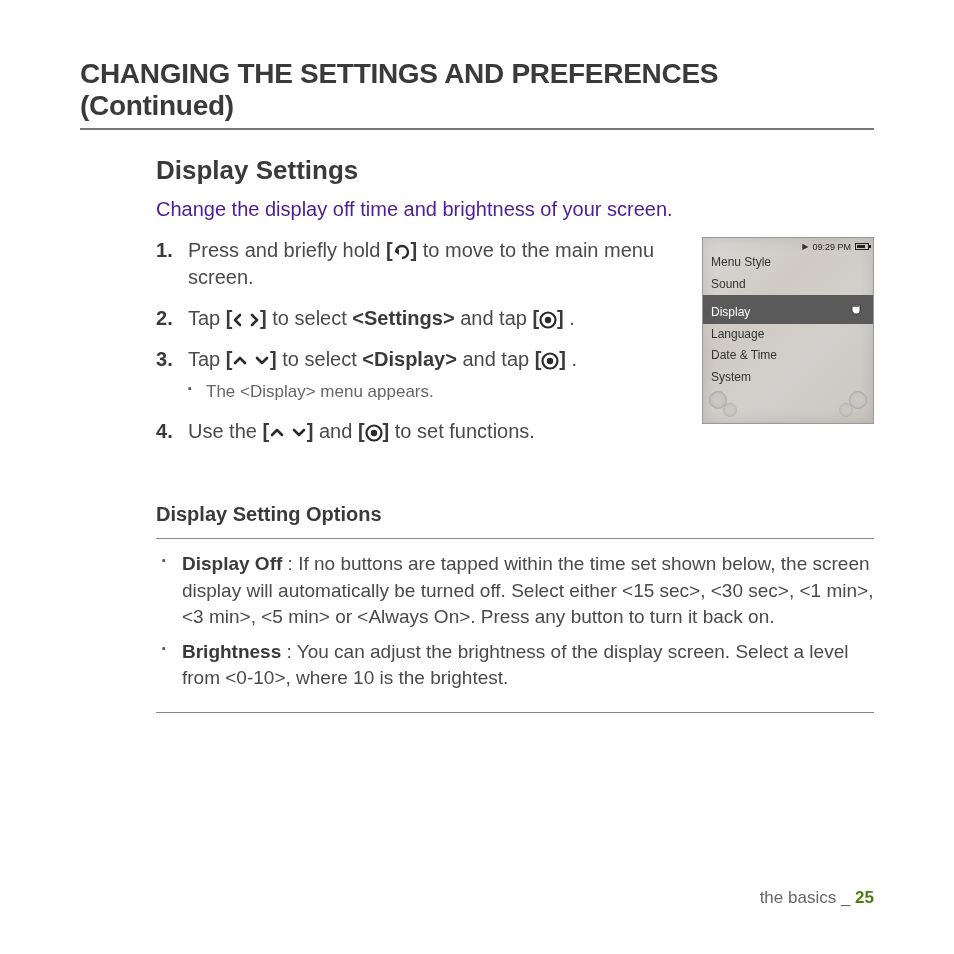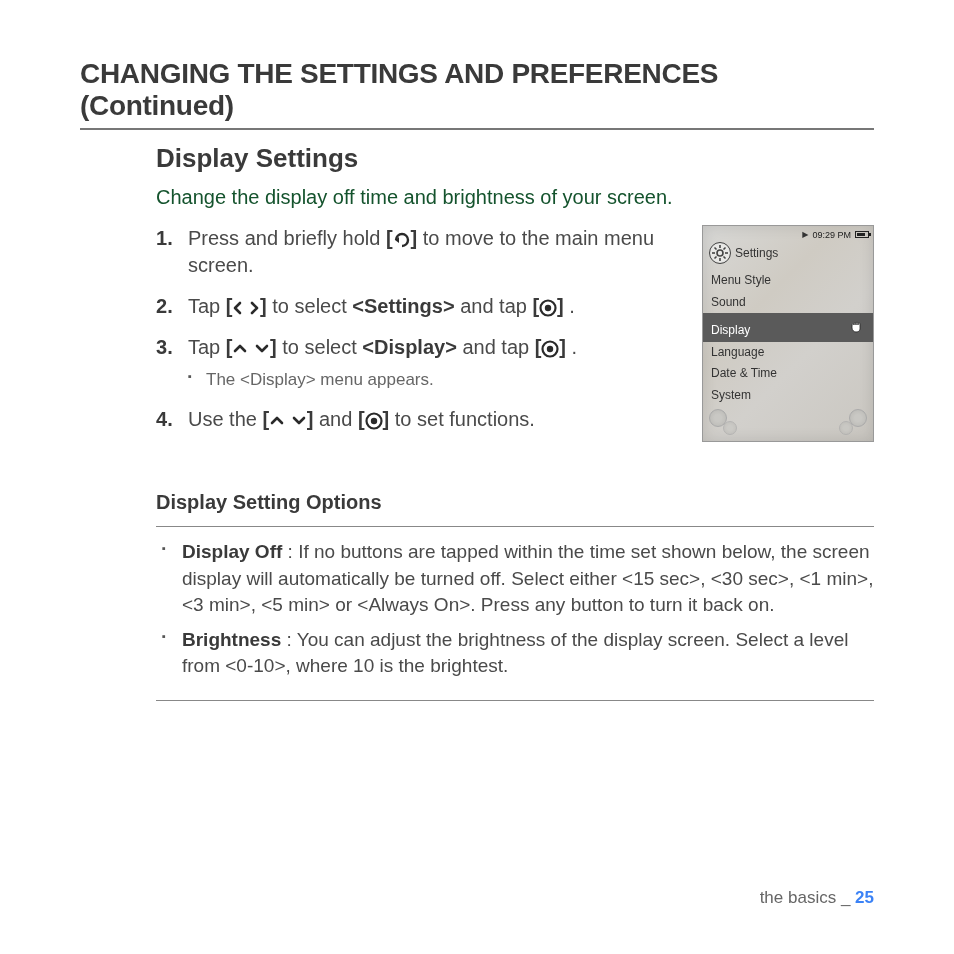--- a/index.html
+++ b/index.html
@@ -9,33 +9,33 @@
     color: #4a4a4a;
     position: relative;
     padding: 58px 80px 0 80px;
   }
   .chapter-title {
     font-size: 28px;
     font-weight: bold;
     color: #3a3a3a;
     border-bottom: 2px solid #777;
     padding-bottom: 6px;
-    margin-bottom: 13px;
+    margin-bottom: 25px;
     letter-spacing: -0.3px;
   }
   .section-title {
     font-size: 26px;
     font-weight: bold;
     color: #3a3a3a;
     margin-left: 76px;
     margin-bottom: 12px;
   }
   .intro {
     font-size: 20px;
-    color: #14532d;
+    color: #4c1d95;
     margin-left: 76px;
     margin-bottom: 16px;
   }
   .content-row {
     display: flex;
     align-items: flex-start;
     margin-left: 76px;
     gap: 4px;
   }
   .steps { flex: 1; }
@@ -162,21 +162,21 @@
     content:"▪";
     position:absolute;left:6px;top:2px;font-size:11px;color:#555;
   }
   .footer {
     position: absolute;
     bottom: 46px;
     right: 80px;
     font-size: 17px;
     color: #666;
   }
-  .footer .pnum { font-weight: bold; color:#3b82f6; }
+  .footer .pnum { font-weight: bold; color:#4d7c0f; }
   .play-tri { font-size:8px; color:#333; }
 </style>
 </head>
 <body>
 
 <svg width="0" height="0" style="position:absolute">
   <defs>
     <g id="ic-back">
       <path d="M3 9 A6 6 0 1 1 9 15" fill="none" stroke="#2a2a2a" stroke-width="2.4"></path>
       <path d="M6 6 L2 9 L6 12 Z" fill="#2a2a2a"></path>
@@ -295,28 +295,20 @@
     </ol>
   </div>
 
   <div class="device">
     <div class="device-status">
       <span class="play-tri">▶</span>
       <span>09:29 PM</span>
       <span class="battery">
           <span class="battery-fill"></span>
         </span>
-    </div>
-    <div class="device-header">
-      <span class="gear-circle">
-          <svg width="20" height="20">
-            <use href="#ic-gear"></use>
-          </svg>
-        </span>
-      <span class="device-header-title">Settings</span>
     </div>
     <div class="device-item">Menu Style</div>
     <div class="device-item">Sound</div>
     <div class="device-item selected">
       <span>Display</span>
       <span><svg width="16" height="18">
             <use href="#ic-hand"></use>
           </svg></span>
     </div>
     <div class="device-item">Language</div>

